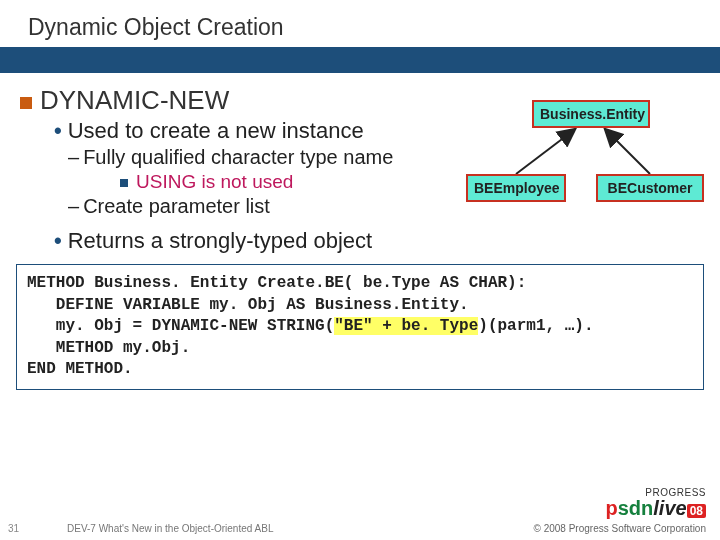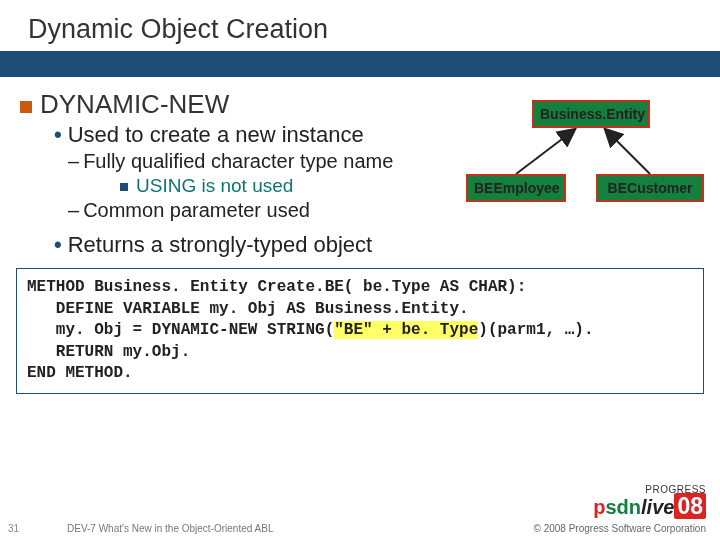--- a/index.html
+++ b/index.html
@@ -8,21 +8,21 @@
     height: 540px;
     font-family: Arial, Helvetica, sans-serif;
     background: #ffffff;
     position: relative;
     overflow: hidden;
   }
   .title-area {
     padding: 14px 0 6px 28px;
   }
   .title {
-    font-size: 27px;
+    font-size: 23px;
     color: #333;
     font-weight: 400;
   }
   .blue-bar {
     width: 100%;
     height: 26px;
     background: #1d4e7a;
   }
   .content {
     position: relative;
@@ -58,21 +58,21 @@
     margin-left: 48px;
     margin-top: 2px;
     font-size: 20px;
     color: #222;
   }
   .sub2 .dash { margin-right: 4px; }
   .sub3 {
     margin-left: 100px;
     margin-top: 2px;
     font-size: 19px;
-    color: #0f766e;
+    color: #be185d;
   }
   .sub3 .sq {
     display: inline-block;
     width: 8px;
     height: 8px;
     background: #1d4e7a;
     margin-right: 8px;
     vertical-align: middle;
   }
   .codebox {
@@ -94,21 +94,21 @@
     position: absolute;
     right: 8px;
     top: 100px;
     width: 246px;
     height: 120px;
     pointer-events: none;
   }
   .node {
     position: absolute;
     border: 2px solid #c73020;
-    background: #15803d;
+    background: #5eead4;
     font-size: 14px;
     font-weight: bold;
     color: #222;
     text-align: center;
     padding: 4px 6px;
     pointer-events: auto;
   }
   .node.parent { left: 66px; top: 0; width: 118px; }
   .node.child1 { left: 0; top: 74px; width: 100px; }
   .node.child2 { left: 130px; top: 74px; width: 108px; }
@@ -159,41 +159,41 @@
     font-weight: bold;
   }
   .logo .psdn .p { color: #d22; }
   .logo .psdn .rest { color: #15803d; }
   .logo .psdn .live { color: #222; font-style: italic; }
   .logo .psdn .yr {
     background: #d22;
     color: #fff;
     padding: 0 3px;
     border-radius: 2px;
-    font-size: 23px;
+    font-size: 12px;
   }
 </style>
 </head>
 <body>
 
 <div class="title-area">
   <div class="title">Dynamic Object Creation</div>
 </div>
 <div class="blue-bar"></div>
 
 <div class="content">
   <div class="bullet-row">
     <div class="bullet-sq"></div>
     <div class="h1line">DYNAMIC-NEW</div>
   </div>
 
   <div class="sub1"><span class="dot">•</span><span>Used to create a new instance</span></div>
   <div class="sub2"><span class="dash">–</span><span>Fully qualified character type name</span></div>
   <div class="sub3"><span class="sq"></span><span>USING is not used</span></div>
-  <div class="sub2"><span class="dash">–</span><span>Common parameter used</span></div>
+  <div class="sub2"><span class="dash">–</span><span>Create parameter list</span></div>
 
   <div class="sub1" style="margin-top:10px"><span class="dot">•</span><span>Returns a strongly-typed object</span></div>
 </div>
 
 <div class="diagram">
   <svg class="arrow-svg">
     <defs>
       <marker id="ah" markerWidth="10" markerHeight="10" refX="8" refY="5" orient="auto">
         <path d="M0,0 L10,5 L0,10 Z" fill="#222"></path>
       </marker>
@@ -202,21 +202,21 @@
     <line x1="184" y1="74" x2="140" y2="30" stroke="#222" stroke-width="2" marker-end="url(#ah)"></line>
   </svg>
   <div class="node parent">Business.Entity</div>
   <div class="node child2">BECustomer</div>
   <div class="node child1">BEEmployee</div>
 </div>
 
 <div class="codebox"><span>METHOD Business. Entity Create.BE( be.Type AS CHAR):</span>
 <span>   DEFINE VARIABLE my. Obj AS Business.Entity.</span>
 <span>   my. Obj = DYNAMIC-NEW STRING(</span><span class="hl">"BE" + be. Type</span><span>)(parm1, …).</span>
-<span>   RETURN my.Obj.</span>
+<span>   METHOD my.Obj.</span>
 <span>END METHOD.</span></div>
 
 <div class="logo">
   <div class="brand">PROGRESS</div>
   <div class="psdn">
     <span class="p">p</span><span class="rest">sdn</span><span class="live">live</span><span class="yr">08</span>
   </div>
 </div>
 
 <div class="footer">

